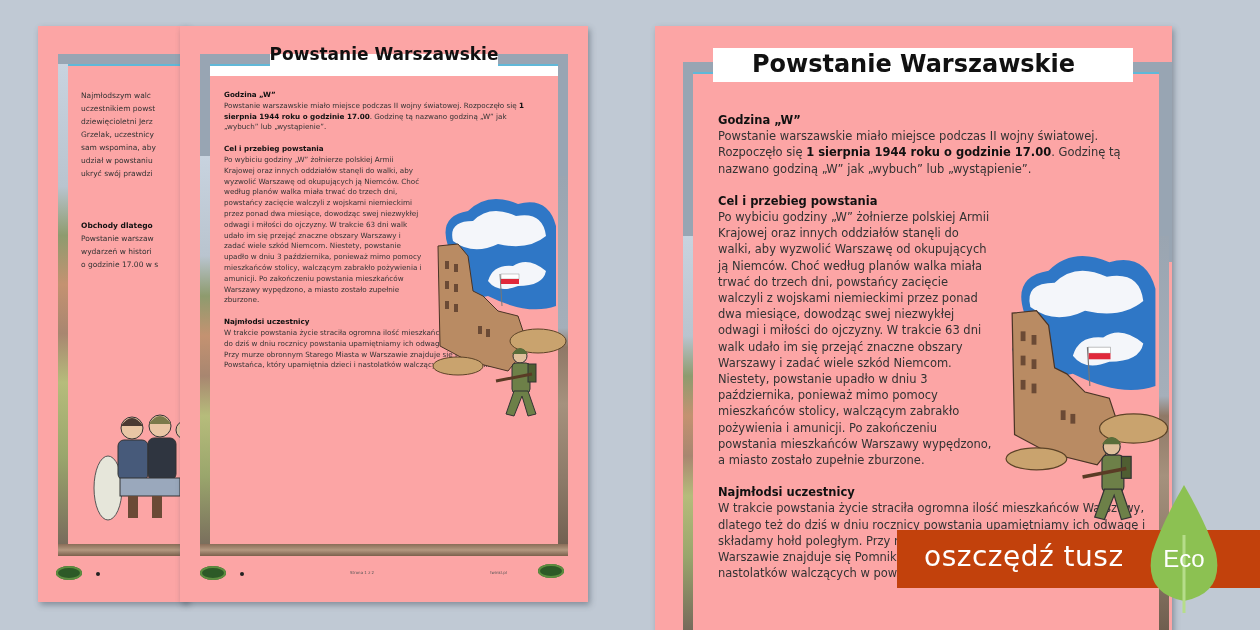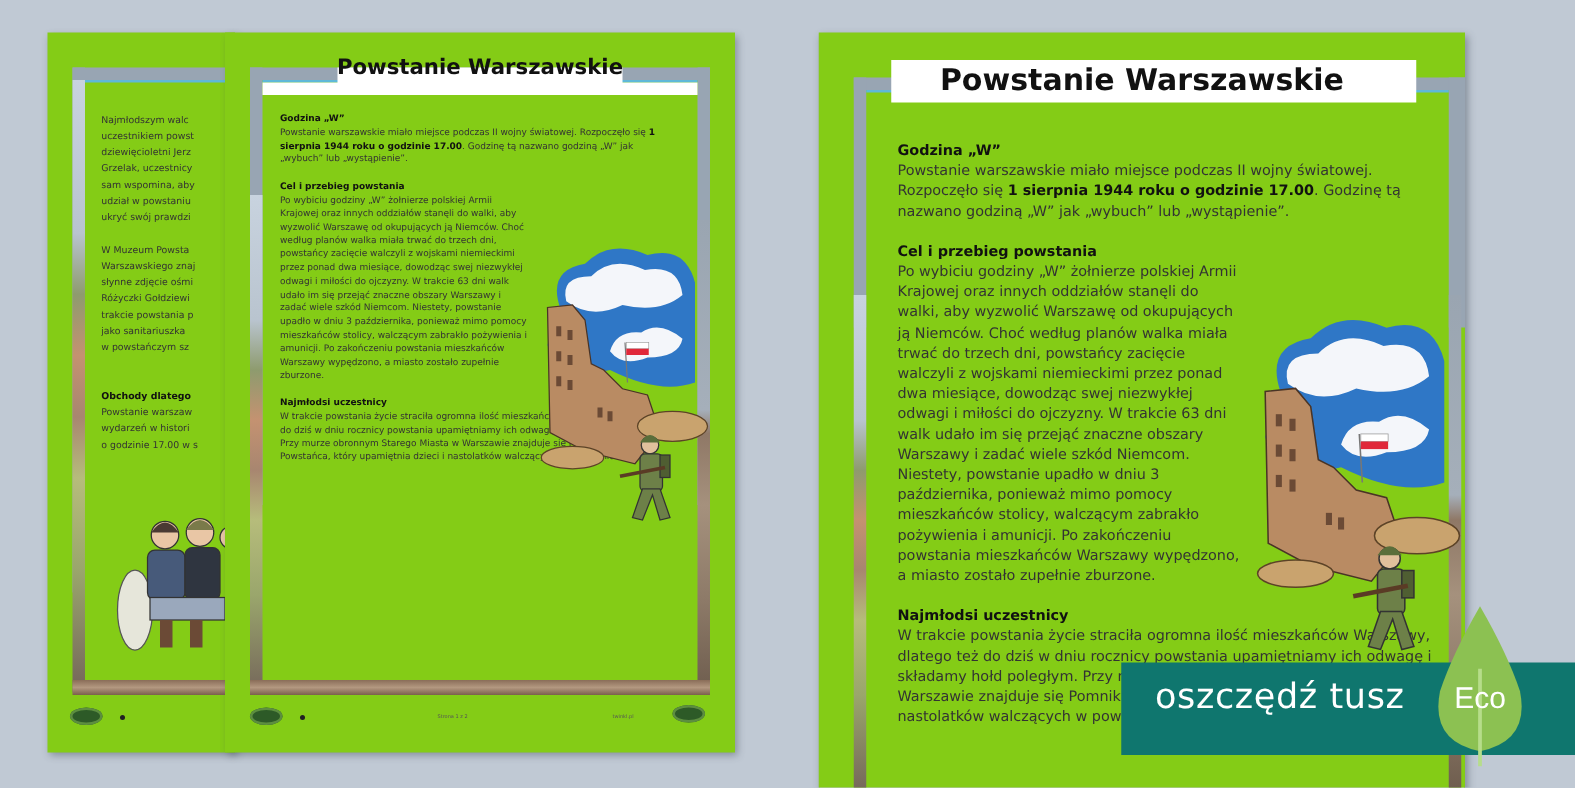--- a/index.html
+++ b/index.html
@@ -1,19 +1,19 @@
 <!DOCTYPE html>
 <html><head>
 <meta charset="utf-8">
 <style>
   * { box-sizing: border-box; margin: 0; padding: 0; }
   html, body { width: 1260px; height: 630px; overflow: hidden; }
   body { background: #c0c9d4; font-family: "DejaVu Sans", sans-serif; position: relative; }
 
-  .page { position: absolute; background: #84cc16; box-shadow: 2px 3px 6px rgba(60,70,85,0.45); overflow: hidden; }
+  .page { position: absolute; background: #fca5a5; box-shadow: 2px 3px 6px rgba(60,70,85,0.45); overflow: hidden; }
   .frame-blue { position: absolute; border: 10px solid #98a5b3; border-bottom: none; }
   .frame-blue::before { content: ""; position: absolute; left: 0; right: 0; top: 0; height: 2px; background: #5fb8d8; }
   .art-strip { position: absolute; width: 10px;
     background: linear-gradient(#c8d3df 0%, #b9c4cf 25%, #8e9b6e 35%, #c49271 45%, #a88670 55%, #b6bc7b 65%, #9aa66c 80%, #74655a 100%); }
   .art-strip-right { position: absolute; width: 10px;
     background: linear-gradient(#9aa5b1 0%, #a5afba 40%, #8f7866 45%, #a5917d 60%, #8d7a68 80%, #6d5c4d 100%); }
   .brown-band { position: absolute; height: 12px; background: linear-gradient(#8a6d58, #b39880, #7b604c); }
   .frame-inner { position: absolute; background: #ffffff; }
 
   .title { position: absolute; font-family: "DejaVu Sans", sans-serif; font-weight: bold; color: #111; text-align: center; }
@@ -35,21 +35,21 @@
   #p2 .footer { position: absolute; left: 20px; right: 20px; top: 534px; height: 40px; }
 
   
   #p3 { left: 655px; top: 26px; width: 517px; height: 610px; }
   #p3 .title { left: 0; right: 0; top: 24px; font-size: 24px; }
   #p3 .content { position: absolute; left: 63px; top: 86px; width: 420px; font-size: 11.5px; line-height: 16.2px; }
   #p3 .content p { margin-bottom: 16px; }
   .illus { position: absolute; }
 
   
-  #eco { position: absolute; left: 897px; top: 530px; width: 363px; height: 74px; background: #0f766e; }
+  #eco { position: absolute; left: 897px; top: 530px; width: 363px; height: 58px; background: #c2410c; }
   #eco .label { position: absolute; left: 27px; top: 10px; font-family: "DejaVu Sans", sans-serif; font-size: 28px; color: #ffffff; letter-spacing: 0.5px; }
   #eco-drop { position: absolute; left: 1146px; top: 483px; width: 76px; height: 132px; }
   #eco-drop .eco-text { position: absolute; left: 0; right: 0; top: 62px; text-align: center; font-family: "Liberation Sans", sans-serif; font-weight: normal; font-size: 24px; color: #ffffff; }
 
   .logo { position: absolute; width: 26px; height: 14px; border-radius: 50%; background: #2d5a27; box-shadow: 0 0 0 2px #5d8e40 inset; }
   .dot { position: absolute; width: 4px; height: 4px; border-radius: 50%; background: #222; }
   .foot-txt { position: absolute; font-size: 4px; color: #555; }
 </style>
 </head>
 <body>
@@ -62,29 +62,20 @@
     <div>
       <div>Najmłodszym walc</div>
       <div>uczestnikiem powst</div>
       <div>dziewięcioletni Jerz</div>
       <div>Grzelak, uczestnicy</div>
       <div>sam wspomina, aby</div>
       <div>udział w powstaniu</div>
       <div>ukryć swój prawdzi</div>
     </div>
     <div style="height:13px"></div>
-    <div>
-      <div>W Muzeum Powsta</div>
-      <div>Warszawskiego znaj</div>
-      <div>słynne zdjęcie ośmi</div>
-      <div>Różyczki Gołdziewi</div>
-      <div>trakcie powstania p</div>
-      <div>jako sanitariuszka</div>
-      <div>w powstańczym sz</div>
-    </div>
     <div style="height:26px"></div>
     <div class="b">Obchody dlatego</div>
     <div>Powstanie warszaw</div>
     <div>wydarzeń w histori</div>
     <div>o godzinie 17.00 w s</div>
   </div>
   <svg class="kids" viewBox="0 0 100 118">
     <ellipse cx="18" cy="80" rx="14" ry="32" fill="#e6e6da" stroke="#555" stroke-width="1"></ellipse>
     <circle cx="42" cy="20" r="11" fill="#e9c6a5" stroke="#333"></circle>
     <path d="M31 18 Q42 2 53 18 Z" fill="#4a3a33"></path>

